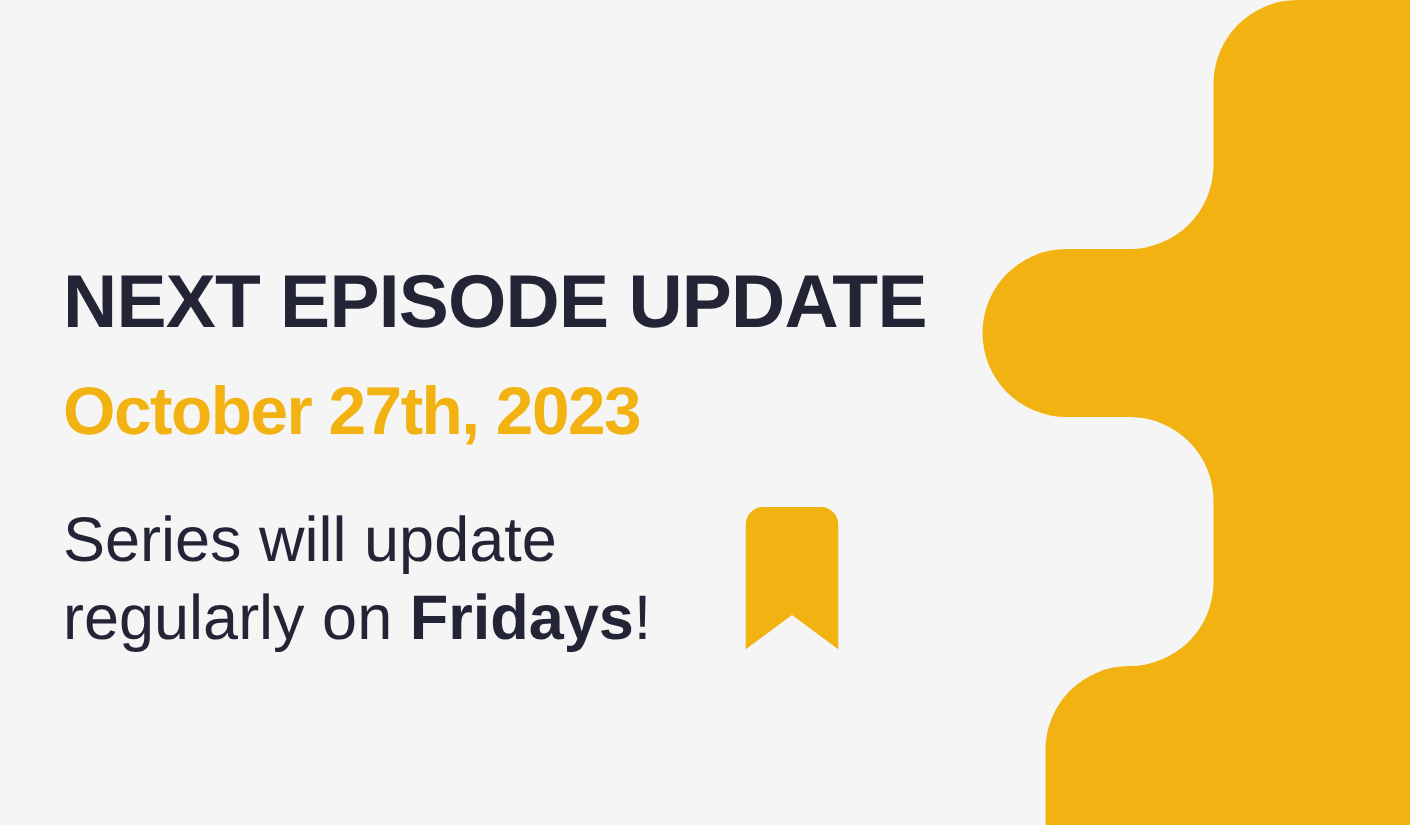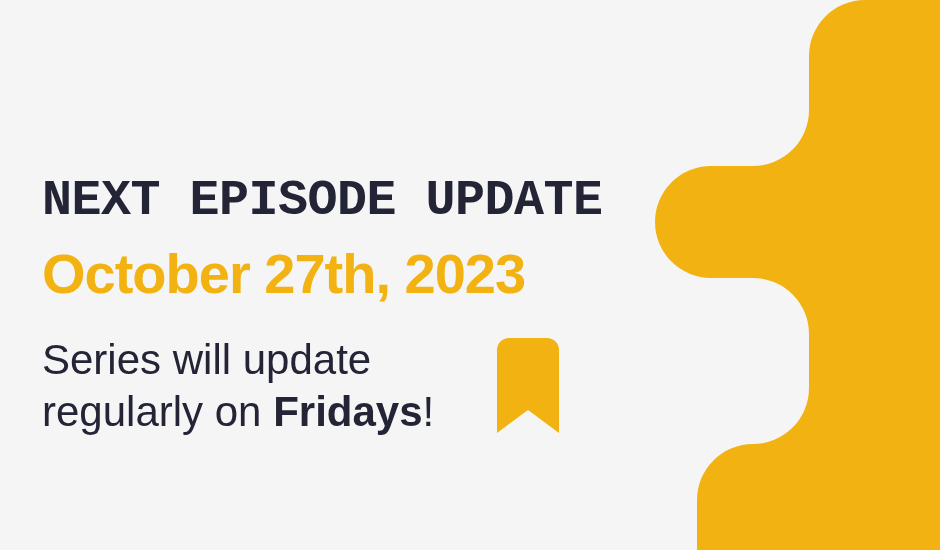--- a/index.html
+++ b/index.html
@@ -49,29 +49,28 @@
     position: absolute;
     top: 172px;
     left: 0;
     margin: 0;
     font-size: 50px;
     line-height: 58px;
     font-weight: 700;
     letter-spacing: -0.5px;
     color: #232536;
     white-space: nowrap;
-    font-family: Liberation Mono, monospace;
   }
 
   .date {
     position: absolute;
     top: 240px;
     left: 0;
     margin: 0;
-    font-size: 56px;
+    font-size: 45px;
     line-height: 68px;
     font-weight: 700;
     letter-spacing: -1px;
     color: #f2b211;
     white-space: nowrap;
   }
 
   .note {
     position: absolute;
     top: 334px;

